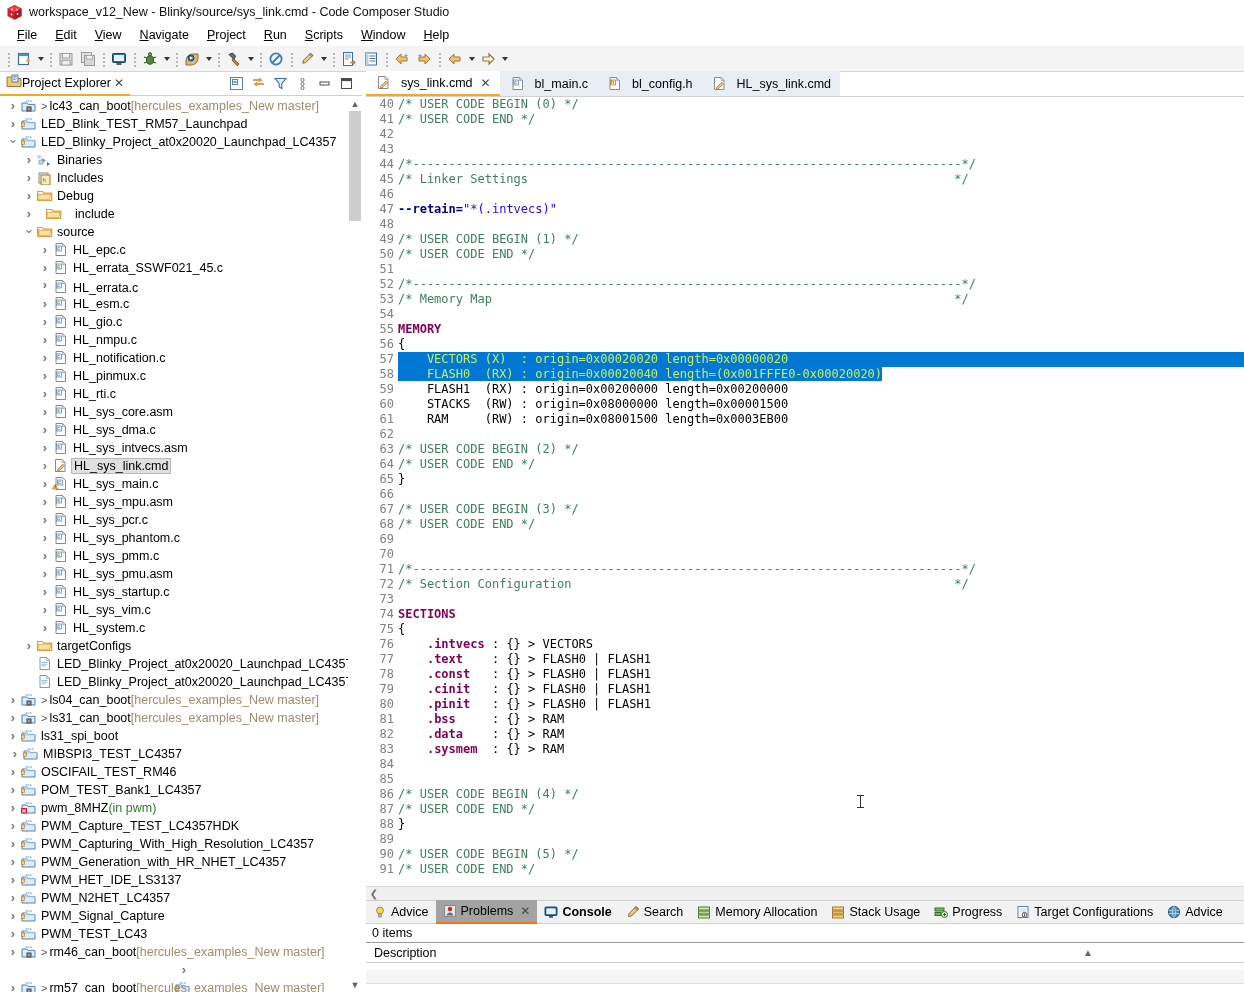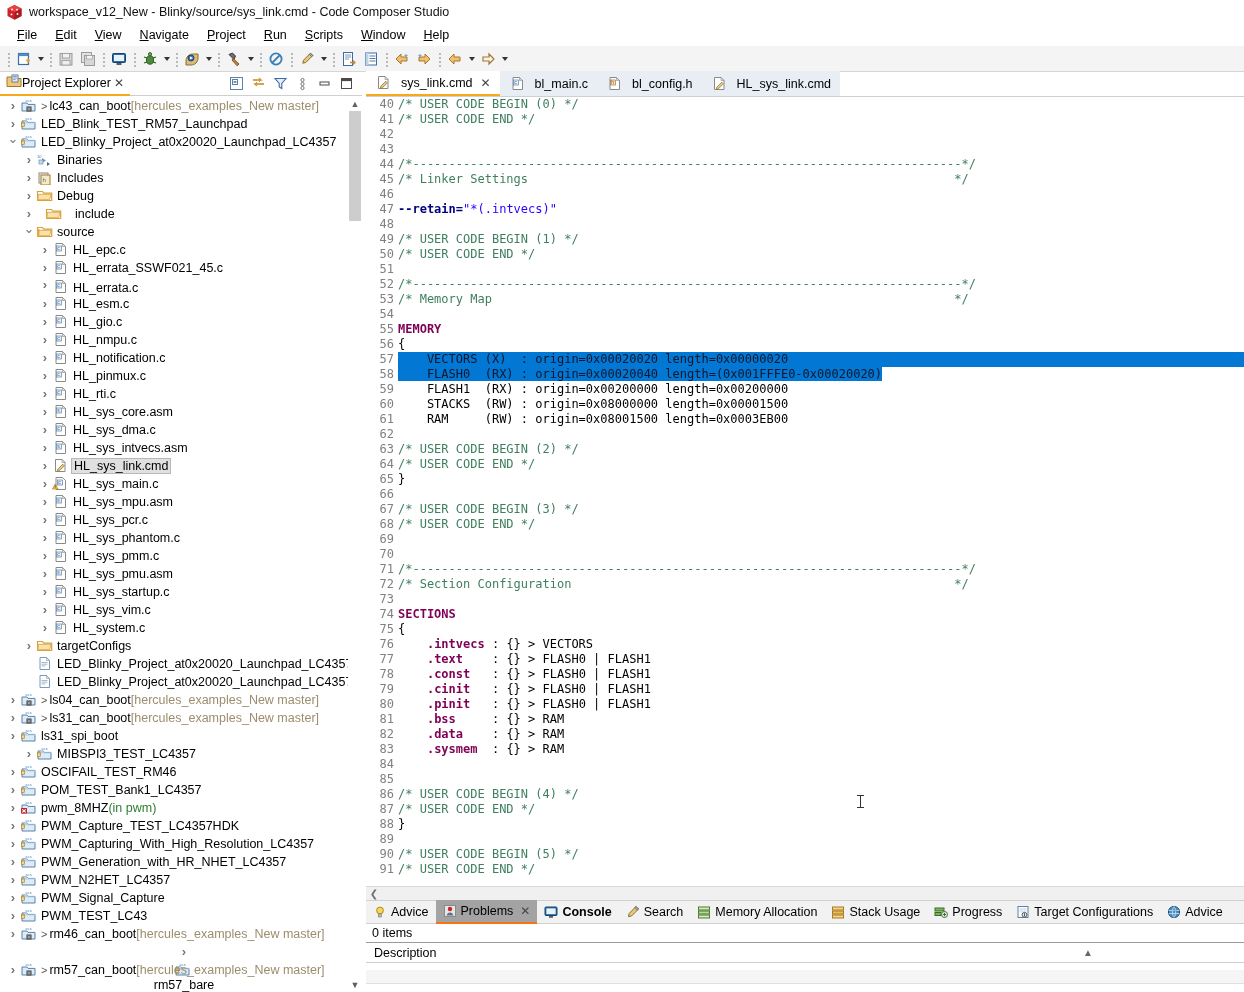--- a/index.html
+++ b/index.html
@@ -108,21 +108,21 @@
             color: #808080; font-family: "DejaVu Sans Mono", monospace;
             font-size: 12px; line-height: 15px; }
   .ctext { flex: 1; position: relative; line-height: 15px; }
   .hl-full { position: absolute; left: 32px; right: 0; height: 15px;
              background: #0277d4; }
   .c-cmt { color: #3f7f5f; }
   .c-kw  { color: #7f0055; font-weight: bold; }
   .c-op  { color: #000080; font-weight: bold; }
   .c-str { color: #2a00ff; }
   .c-sec { color: #7f0055; font-weight: bold; }
-  .sel   { background: #0277d4; color: #0f172a; }
+  .sel   { background: #0277d4; color: #bef264; }
   .caret-i { position: absolute; left: 494px; top: 698px; width: 1px;
              height: 13px; background: #333; }
   .caret-i::before, .caret-i::after {
     content: ""; position: absolute; left: -3px; width: 7px; height: 1px;
     background: #333;
   }
   .caret-i::before { top: 0; } .caret-i::after { bottom: 0; }
 
   .ed-hscroll { position: absolute; left: 0; right: 0; bottom: 0; height: 14px;
                 background: #f0f0f0; border-top: 1px solid #d8d8d8;
@@ -712,21 +712,21 @@
             <span class="tw closed"></span>
             <span class="ic"><svg width="17" height="15" viewBox="0 0 17 15">
                 <path d="M2 5h5l1 1.4h7V13H2z" fill="#dcecf8" stroke="#5b82a8"></path>
                 <path d="M2 5h5l1 1.4h7v1.2H2z" fill="#b9d6ec"></path>
                 <text x="5.5" y="4.2" font-size="4.2" fill="#2e7bbf" font-family="sans-serif">ccs</text>
                 <rect x="1.5" y="7" width="3" height="3.6" fill="#f5d784" stroke="#a8762a" stroke-width=".6"></rect>
                 <path d="M2.2 7v-.9a.9.9 0 0 1 1.8 0V7" fill="none" stroke="#a8762a" stroke-width=".6"></path>
               </svg></span>
             <span class="lbl">ls31_spi_boot</span>
           </div>
-          <div class="tree-row" style="padding-left: 22px;">
+          <div class="tree-row" style="padding-left: 8px;">
             <span class="tw closed"></span>
             <span class="ic"><svg width="17" height="15" viewBox="0 0 17 15">
                 <path d="M2 5h5l1 1.4h7V13H2z" fill="#dcecf8" stroke="#5b82a8"></path>
                 <path d="M2 5h5l1 1.4h7v1.2H2z" fill="#b9d6ec"></path>
                 <text x="5.5" y="4.2" font-size="4.2" fill="#2e7bbf" font-family="sans-serif">ccs</text>
                 <rect x="1.5" y="7" width="3" height="3.6" fill="#f5d784" stroke="#a8762a" stroke-width=".6"></rect>
                 <path d="M2.2 7v-.9a.9.9 0 0 1 1.8 0V7" fill="none" stroke="#a8762a" stroke-width=".6"></path>
               </svg></span>
             <span class="lbl">MIBSPI3_TEST_LC4357</span>
           </div>
@@ -788,20 +788,31 @@
           <div class="tree-row" style="padding-left: 6px;">
             <span class="tw closed"></span>
             <span class="ic"><svg width="17" height="15" viewBox="0 0 17 15">
                 <path d="M2 5h5l1 1.4h7V13H2z" fill="#dcecf8" stroke="#5b82a8"></path>
                 <path d="M2 5h5l1 1.4h7v1.2H2z" fill="#b9d6ec"></path>
                 <text x="5.5" y="4.2" font-size="4.2" fill="#2e7bbf" font-family="sans-serif">ccs</text>
                 <rect x="1.5" y="7" width="3" height="3.6" fill="#f5d784" stroke="#a8762a" stroke-width=".6"></rect>
                 <path d="M2.2 7v-.9a.9.9 0 0 1 1.8 0V7" fill="none" stroke="#a8762a" stroke-width=".6"></path>
               </svg></span>
             <span class="lbl">PWM_Generation_with_HR_NHET_LC4357</span>
+          </div>
+          <div class="tree-row" style="padding-left: 6px;">
+            <span class="tw closed"></span>
+            <span class="ic"><svg width="17" height="15" viewBox="0 0 17 15">
+                <path d="M2 5h5l1 1.4h7V13H2z" fill="#dcecf8" stroke="#5b82a8"></path>
+                <path d="M2 5h5l1 1.4h7v1.2H2z" fill="#b9d6ec"></path>
+                <text x="5.5" y="4.2" font-size="4.2" fill="#2e7bbf" font-family="sans-serif">ccs</text>
+                <rect x="1.5" y="7" width="3" height="3.6" fill="#f5d784" stroke="#a8762a" stroke-width=".6"></rect>
+                <path d="M2.2 7v-.9a.9.9 0 0 1 1.8 0V7" fill="none" stroke="#a8762a" stroke-width=".6"></path>
+              </svg></span>
+            <span class="lbl">PWM_HET_IDE_LS3137</span>
           </div>
           <div class="tree-row" style="padding-left: 6px;">
             <span class="tw closed"></span>
             <span class="ic"><svg width="17" height="15" viewBox="0 0 17 15">
                 <path d="M2 5h5l1 1.4h7V13H2z" fill="#dcecf8" stroke="#5b82a8"></path>
                 <path d="M2 5h5l1 1.4h7v1.2H2z" fill="#b9d6ec"></path>
                 <text x="5.5" y="4.2" font-size="4.2" fill="#2e7bbf" font-family="sans-serif">ccs</text>
                 <rect x="1.5" y="7" width="3" height="3.6" fill="#f5d784" stroke="#a8762a" stroke-width=".6"></rect>
                 <path d="M2.2 7v-.9a.9.9 0 0 1 1.8 0V7" fill="none" stroke="#a8762a" stroke-width=".6"></path>
               </svg></span>

